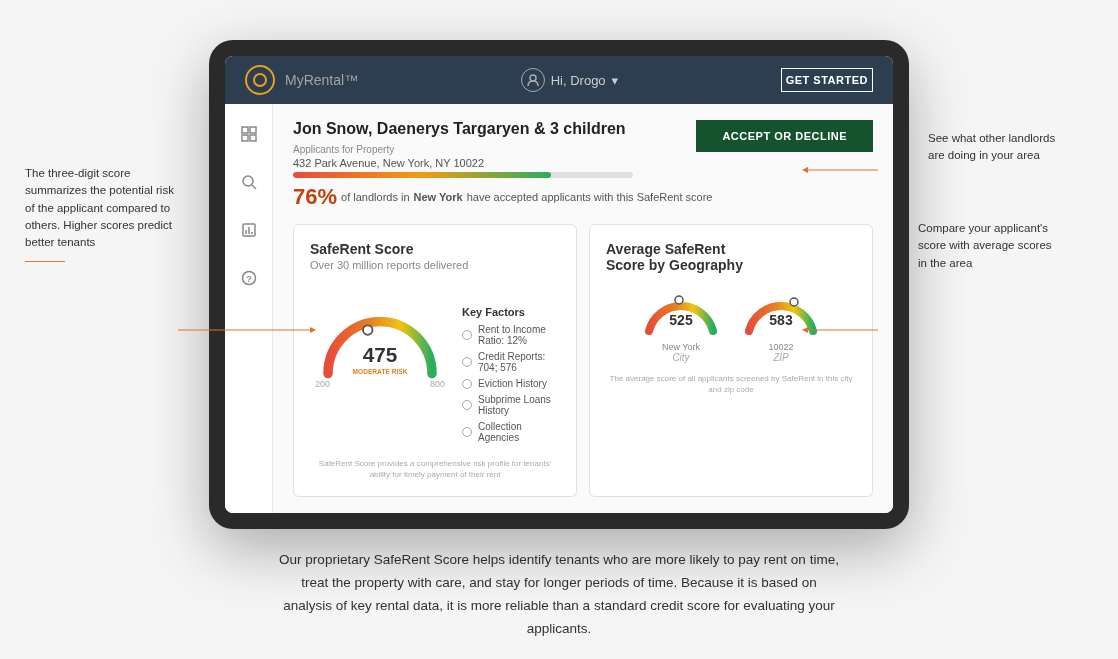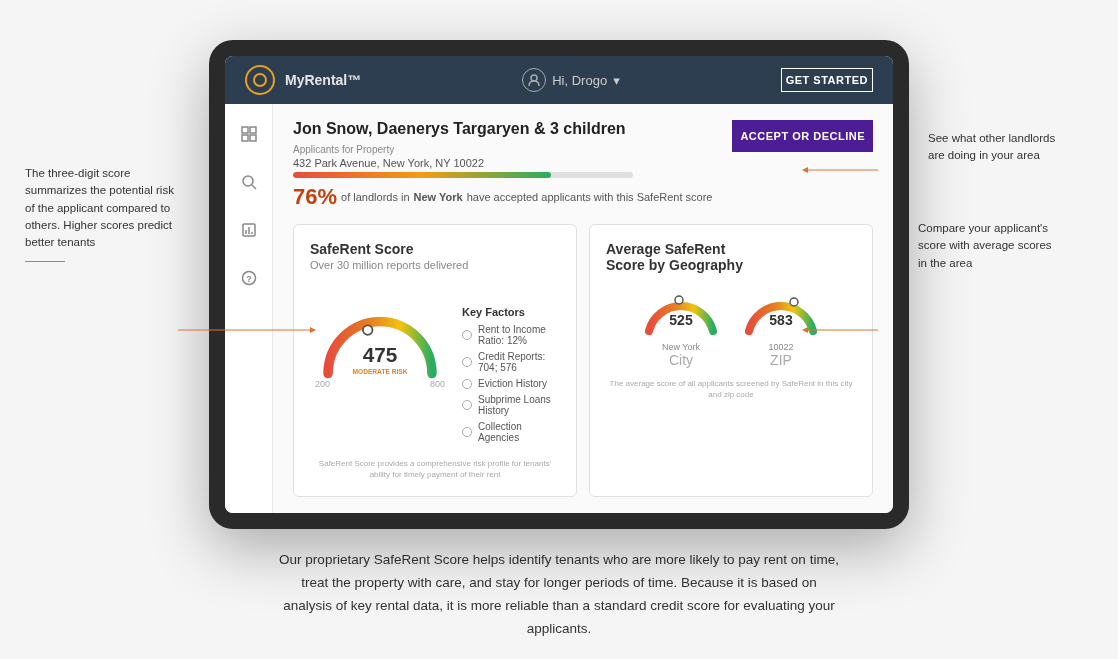--- a/index.html
+++ b/index.html
@@ -68,23 +68,23 @@
     }
 
     .logo-inner {
       width: 14px;
       height: 14px;
       border: 2px solid #e8a020;
       border-radius: 50%;
     }
 
     .brand-name {
-      color: #e5e5e5;
+      color: #a3a3a3;
       font-size: 14px;
-      font-weight: 700;
+      font-weight: 400;
     }
 
     .navbar-center {
       display: flex;
       align-items: center;
       gap: 6px;
       color: #ccc;
       font-size: 13px;
     }
 
@@ -167,24 +167,24 @@
       color: #888;
       margin-bottom: 2px;
     }
 
     .property-address {
       font-size: 11px;
       color: #555;
     }
 
     .accept-btn {
-      background: #4c1d95;
+      background: #14532d;
       color: #fff;
       border: none;
-      padding: 10px 8px;
+      padding: 10px 26px;
       font-size: 11px;
       font-weight: 700;
       letter-spacing: 0.5px;
       cursor: pointer;
     }
 
     
     .progress-section {
       margin-bottom: 14px;
     }
@@ -323,22 +323,23 @@
       align-items: center;
     }
 
     .geo-gauge-label {
       font-size: 9px;
       color: #888;
       margin-top: 4px;
     }
 
     .geo-gauge-sublabel {
-      font-size: 14px;
+      font-size: 10px;
       color: #aaa;
+      font-style: italic;
     }
 
     .annotation-left {
       position: absolute;
       left: 25px;
       top: 165px;
       width: 150px;
       font-size: 11.5px;
       color: #333;
       line-height: 1.5;

